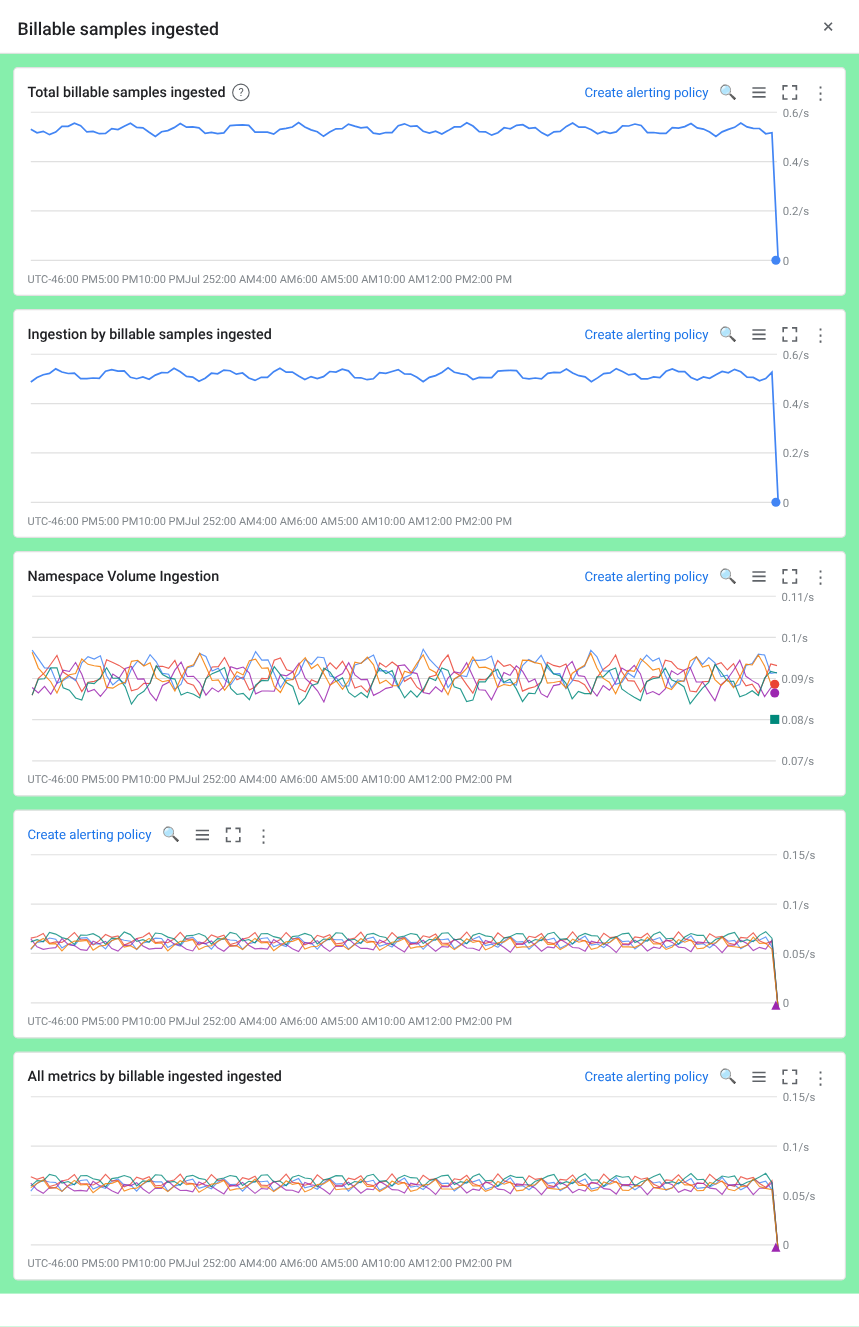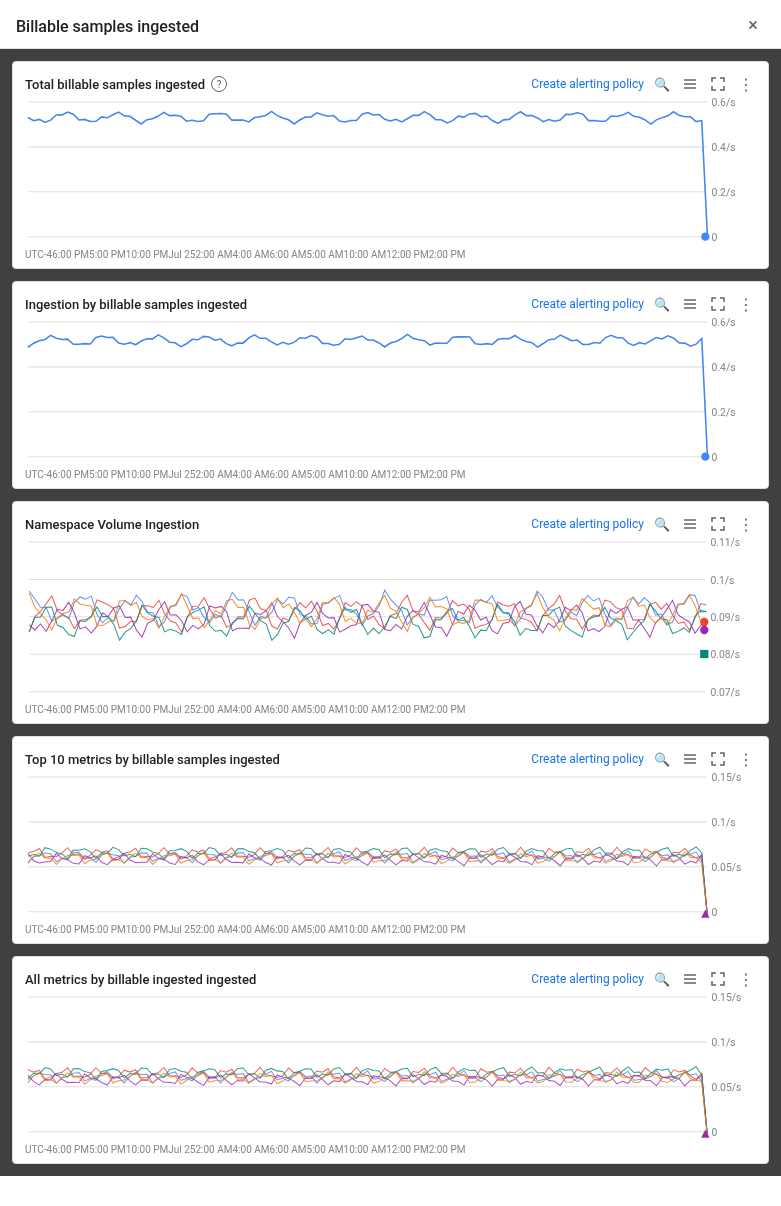--- a/index.html
+++ b/index.html
@@ -30,21 +30,21 @@
       width: 24px;
       height: 24px;
       display: flex;
       align-items: center;
       justify-content: center;
       border-radius: 50%;
       font-size: 18px;
     }
     .charts-container {
       overflow-y: auto;
-      background: #404040;
+      background: #86efac;
       padding: 12px;
       display: flex;
       flex-direction: column;
       gap: 12px;
     }
     .chart-card {
       background: #fff;
       border: 1px solid #e0e0e0;
       border-radius: 4px;
       padding: 12px 0 0 0;
@@ -281,23 +281,20 @@
         <span>4:00 AM</span>
         <span>6:00 AM</span>
         <span>5:00 AM</span>
         <span>10:00 AM</span>
         <span>12:00 PM</span>
         <span>2:00 PM</span>
       </div>
     </div>
     <div class="chart-card">
       <div class="chart-header">
-        <div class="chart-title-row">
-          <span class="chart-title">Top 10 metrics by billable samples ingested</span>
-        </div>
         <div class="chart-actions">
           <span class="create-alert-link">Create alerting policy</span>
           <span class="action-icon" style="font-size: 13px;">🔍</span>
           <span class="action-icon">
             <svg width="16" height="16" viewBox="0 0 16 16">
               <line x1="2" y1="4" x2="14" y2="4" stroke="#5f6368" stroke-width="1.5"></line>
               <line x1="2" y1="8" x2="14" y2="8" stroke="#5f6368" stroke-width="1.5"></line>
               <line x1="2" y1="12" x2="14" y2="12" stroke="#5f6368" stroke-width="1.5"></line>
             </svg>
           </span>

